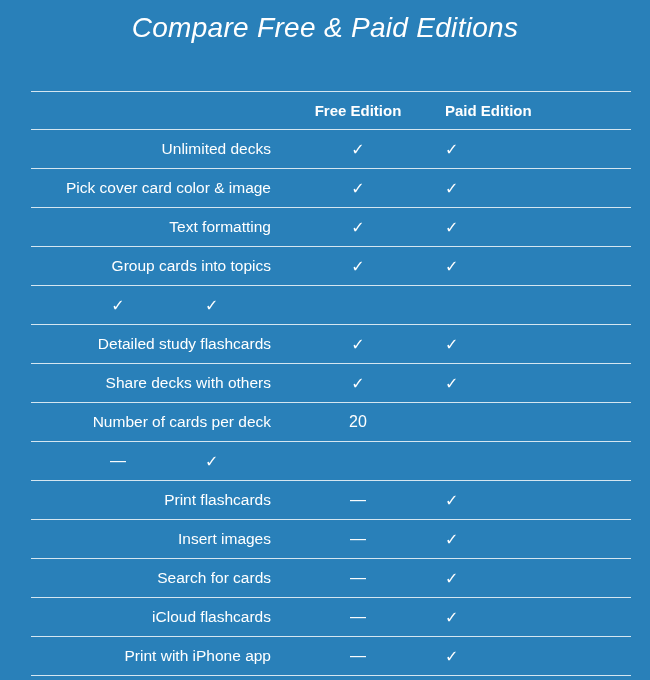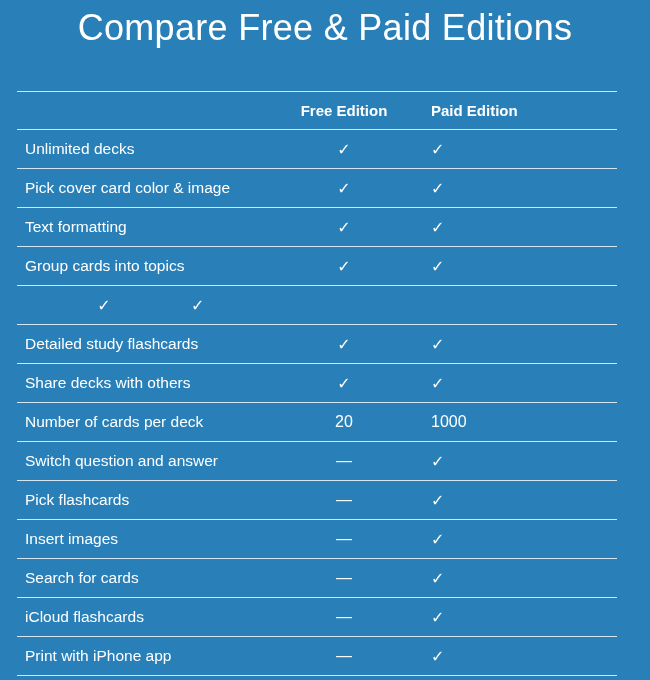--- a/index.html
+++ b/index.html
@@ -12,47 +12,48 @@
     width:650px;height:680px;
     background:var(--bg);
     overflow:hidden;
     font-family:"Liberation Sans","DejaVu Sans",sans-serif;
     color:var(--fg);
   }
   .title{
     margin:0;
     padding-top:8px;
     line-height:40px;
-    font-size:36px;
+    font-size:28px;
     font-weight:400;
     letter-spacing:0.3px;
     text-align:center;
     color:var(--fg);
+    font-style:italic;
   }
   .table{
-    margin:43px 0 0 17px;
+    margin:43px 0 0 31px;
     width:600px;
     border-bottom:1px solid var(--line);
   }
   .row{
     display:flex;
     align-items:center;
     box-sizing:border-box;
     height:39px;
     border-top:1px solid var(--line);
     font-size:15.5px;
     font-weight:400;
   }
   .row.header-row{
     height:38px;
     font-size:15px;
     font-weight:700;
   }
   .cell{box-sizing:border-box;}
-  .cell.feature{width:40%;padding-left:8px;text-align:left;}
+  .cell.feature{width:40%;padding-left:8px;text-align:right;}
   .cell.free{width:29%;text-align:center;}
   .cell.paid{width:31%;}
   .row:not(.header-row) .cell.free,
   .row:not(.header-row) .cell.paid{font-size:16px;}
 </style>
 </head>
 <body>
 
 <div class="page">
   <h1 class="title">Compare Free &amp; Paid Editions</h1>
@@ -94,29 +95,27 @@
           <div class="cell paid">✓</div>
         </div>
         <div class="row">
           <div class="cell feature">Share decks with others</div>
           <div class="cell free">✓</div>
           <div class="cell paid">✓</div>
         </div>
         <div class="row">
           <div class="cell feature">Number of cards per deck</div>
           <div class="cell free">20</div>
-          <div class="cell paid">1000</div>
         </div>
         <div class="row">
-          <div class="cell feature">Switch question and answer</div>
           <div class="cell free">—</div>
           <div class="cell paid">✓</div>
         </div>
         <div class="row">
-          <div class="cell feature">Pick flashcards</div>
+          <div class="cell feature">Print flashcards</div>
           <div class="cell free">—</div>
           <div class="cell paid">✓</div>
         </div>
         <div class="row">
           <div class="cell feature">Insert images</div>
           <div class="cell free">—</div>
           <div class="cell paid">✓</div>
         </div>
         <div class="row">
           <div class="cell feature">Search for cards</div>

